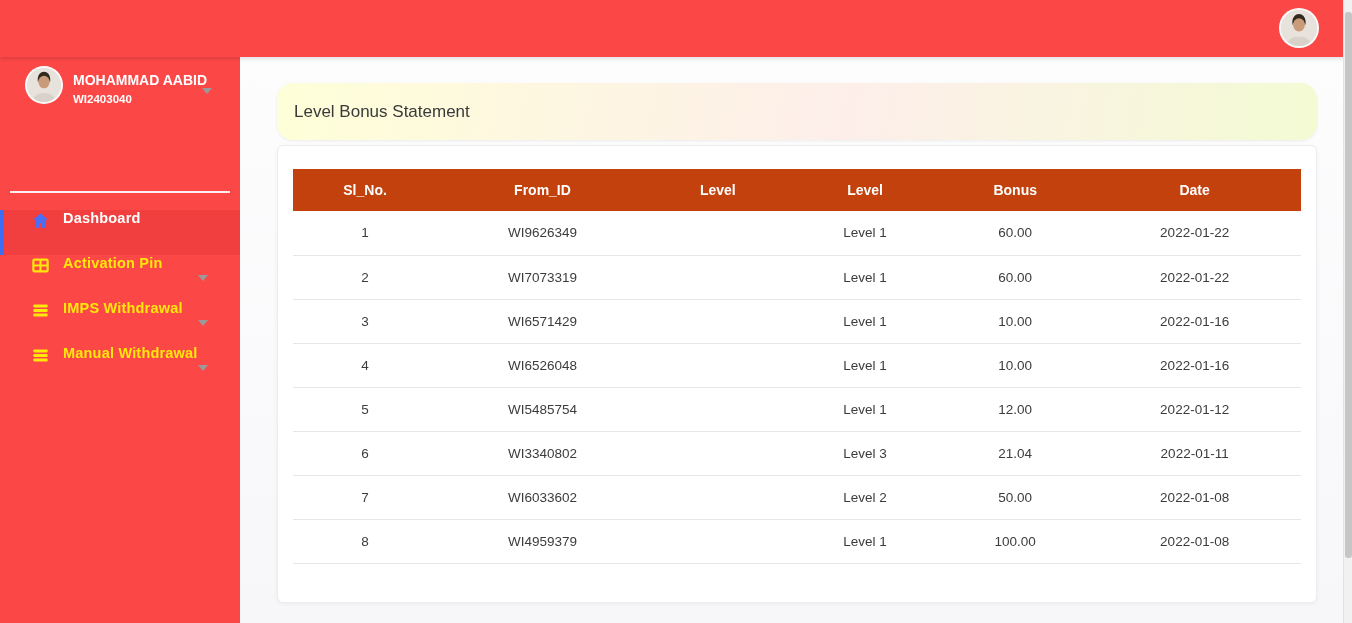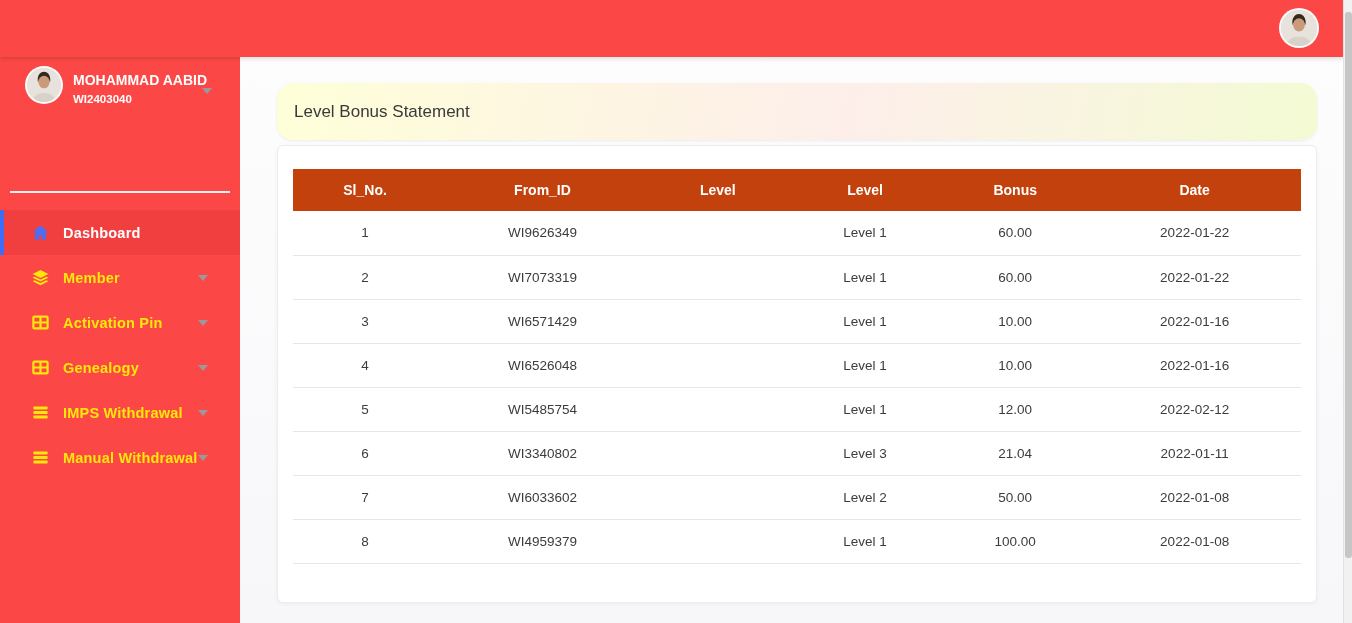--- a/index.html
+++ b/index.html
@@ -29,21 +29,21 @@
   
   .sidebar { position:absolute; left:0; top:57px; width:240px; height:617px; background:#fc4747; overflow:hidden; }
   .user-panel { position:relative; padding:9px 0 0 25px; height:67px; }
   .user-avatar { position:absolute; left:25px; top:9px; width:38px; height:38px; border-radius:50%;
                  border:2px solid rgba(255,255,255,.9); overflow:hidden; background:#e7e2dc; }
   .user-name { position:absolute; left:73px; top:15px; font-size:14px; font-weight:700; color:#ffffff; }
   .user-id { position:absolute; left:73px; top:36px; font-size:11.5px; font-weight:700; color:#ffffff;text-align:right; }
   .user-caret { position:absolute; left:202px; top:26px; }
   .divider { border-top:2px solid rgba(255,255,255,.92); margin:67px 10px 0 10px; }
   .menu { margin-top:17px; }
-  .menu-item { position:relative; height:45px; display:flex; align-items:center; padding-left:30px; cursor:pointer; }
+  .menu-item { position:relative; height:45px; display:flex; align-items:flex-start; padding-left:30px; cursor:pointer; }
   .menu-item.active { background:#f13f3f; border-left:4px solid #3e6df4; padding-left:26px; }
   .menu-icon { width:20px; height:20px; margin-right:13px; color:#ffe70a; display:flex; align-items:center; justify-content:center; }
   .menu-icon svg { width:19px; height:19px; }
   .menu-label { font-size:14.5px; font-weight:700; color:#ffe70a; letter-spacing:.2px; }
   .menu-item.white .menu-label { color:#ffffff; }
   .menu-item.white .menu-icon { color:#4a6ef5; }
   .caret { position:absolute; right:32px; top:50%; margin-top:-3px;
            width:0; height:0; border-left:5.5px solid transparent; border-right:5.5px solid transparent;
            border-top:6.5px solid #9a9a9a; }
 
@@ -122,47 +122,26 @@
     <span class="menu-icon">
           <svg viewBox="0 0 24 24" fill="currentColor">
             <path d="M12 3 2.5 11.2h2.7V21h5.2v-5.6h3.2V21h5.2v-9.8h2.7z"></path>
           </svg>
         </span>
     <span class="menu-label">Dashboard</span>
 
   </div>
       <div class="menu-item">
     <span class="menu-icon">
-          <svg viewBox="0 0 24 24" fill="currentColor">
-            <path d="M12 2.5 22 7.5l-10 5-10-5z"></path>
-            <path d="M4.6 10.9 2 12.2l10 5 10-5-2.6-1.3-7.4 3.7z"></path>
-            <path d="M4.6 15.4 2 16.7l10 5 10-5-2.6-1.3-7.4 3.7z"></path>
-          </svg>
-        </span>
-    <span class="menu-label">Member</span>
-    <span class="caret"></span>
-  </div>
-      <div class="menu-item">
-    <span class="menu-icon">
           <svg viewBox="0 0 24 24" fill="none" stroke="currentColor" stroke-width="2.8">
             <rect x="3" y="4.5" width="18" height="15" rx="1.5"></rect>
             <path d="M3 12h18M12 4.5v15"></path>
           </svg>
         </span>
     <span class="menu-label">Activation Pin</span>
-    <span class="caret"></span>
-  </div>
-      <div class="menu-item">
-    <span class="menu-icon">
-          <svg viewBox="0 0 24 24" fill="none" stroke="currentColor" stroke-width="2.8">
-            <rect x="3" y="4.5" width="18" height="15" rx="1.5"></rect>
-            <path d="M3 12h18M12 4.5v15"></path>
-          </svg>
-        </span>
-    <span class="menu-label">Genealogy</span>
     <span class="caret"></span>
   </div>
       <div class="menu-item">
     <span class="menu-icon">
           <svg viewBox="0 0 24 24" fill="currentColor">
             <rect x="3" y="4.5" width="18" height="3.6" rx="1"></rect>
             <rect x="3" y="10.2" width="18" height="3.6" rx="1"></rect>
             <rect x="3" y="15.9" width="18" height="3.6" rx="1"></rect>
           </svg>
         </span>
@@ -244,21 +223,21 @@
             <td>Level 1</td>
             <td>10.00</td>
             <td>2022-01-16</td>
           </tr>
           <tr>
             <td>5</td>
             <td>WI5485754</td>
             <td></td>
             <td>Level 1</td>
             <td>12.00</td>
-            <td>2022-02-12</td>
+            <td>2022-01-12</td>
           </tr>
           <tr>
             <td>6</td>
             <td>WI3340802</td>
             <td></td>
             <td>Level 3</td>
             <td>21.04</td>
             <td>2022-01-11</td>
           </tr>
           <tr>

